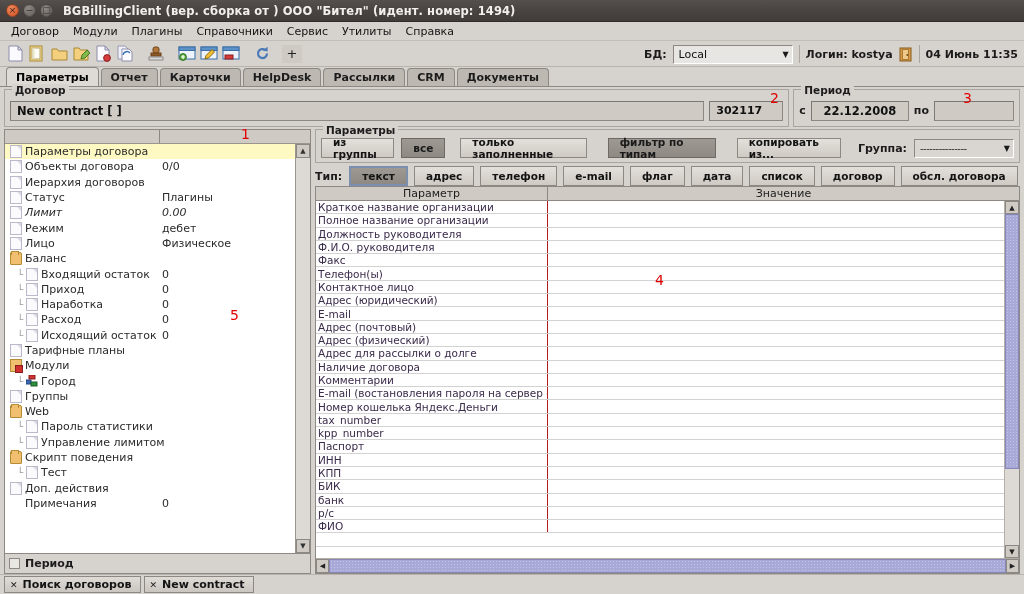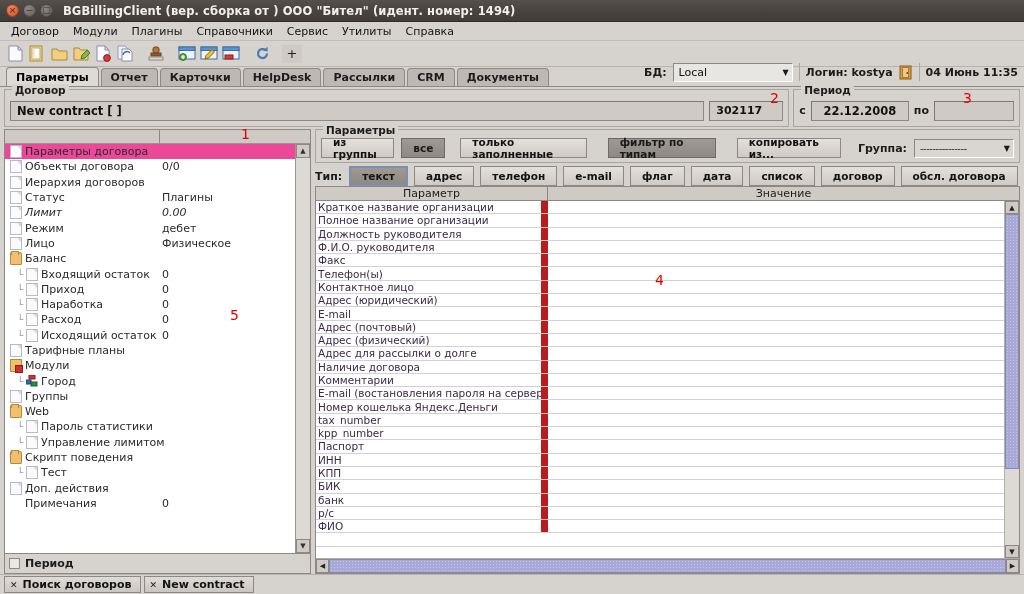--- a/index.html
+++ b/index.html
@@ -67,21 +67,21 @@
     border-bottom: 1px solid #b8b3ad;
     position: relative;
   }
   .tbicon { width: 22px; height: 22px; display:flex; align-items:center; justify-content:center; }
   .tbsep  { width: 9px; }
   .plusbtn {
     width: 20px; height: 18px; display:flex; align-items:center; justify-content:center;
     font-size: 13px; color:#222; background:#cfcac4; border:1px solid #cfcac4;
   }
   .tbright {
-    position: absolute; right: 6px; top: 18px; height: 26px;
+    position: absolute; right: 6px; top: 0; height: 26px;
     display: flex; align-items: center; gap: 6px;
   }
   .lbl-small { font-size: 11px; font-weight: bold; color:#1b1b1b; white-space: nowrap; }
   .combo {
     height: 19px; min-width: 120px;
     background: #e8e6e3;
     border: 1px solid #8d8884;
     border-right-color:#fff; border-bottom-color:#fff;
     display: flex; align-items: center; justify-content: space-between;
     padding: 0 3px 0 5px; font-size: 11px; color:#111;
@@ -149,21 +149,21 @@
   .treehdrrow { display:flex; flex:0 0 14px; background:#cfcac4; border-bottom:1px solid #9a958f;}
   .treehdr { height:13px; background:#cfcac4; border-right:1px solid #8d8884; }
   .treehdr.c1 { flex:0 0 155px; }
   .treehdr.c2 { flex:1 1 auto; border-right:none;}
   .treescrollwrap { flex:1 1 auto; display:flex; min-height:0; }
   .treebody { flex:1 1 auto; background:#fff; overflow:hidden; position:relative;}
   .tnode {
     height: 15.3px; display:flex; align-items:center;
     font-size: 11px; color:#2b2b2b; white-space: nowrap;
   }
-  .tnode.sel { background:#ec4899; }
+  .tnode.sel { background:#fef9c3; }
   .tnode .indent { display:inline-block; }
   .tnode .elbow { width:12px; text-align:center; color:#9a9a9a; font-size:10px; }
   .tnode .tlabel { margin-left: 3px; }
   .tnode .tval { position:absolute; left: 157px; color:#2b2b2b; }
   .ico { width:12px; height:13px; display:inline-block; position:relative; flex:0 0 12px;}
   .ico.file {
     background:#fbfbfd; border:1px solid #b9b9c9;
   }
   .ico.file:after{
     content:""; position:absolute; right:0; top:0;
@@ -215,21 +215,21 @@
   
   .tablewrap { flex:1 1 auto; display:flex; flex-direction:column; min-height:0; border:1px solid #8d8884; background:#fff;}
   .tbl-hdr { display:flex; flex:0 0 14px; background:#cfcac4; border-bottom:1px solid #8d8884;}
   .th { font-size:11px; color:#1d1d1d; display:flex;align-items:center;justify-content:center; border-right:1px solid #8d8884;}
   .th.c1 { flex:0 0 232px; }
   .th.c2 { flex:1 1 auto; border-right:none;}
   .tbl-area { flex:1 1 auto; display:flex; min-height:0; }
   .tbl-rows { flex:1 1 auto; overflow:hidden; background:#fff; }
   .trow { display:flex; height:13.3px; border-bottom:1px solid #d2d2d2;}
   .td { font-size:10.5px; color:#3a2a4a; display:flex; align-items:center; padding-left:2px; white-space:nowrap; overflow:hidden;}
-  .td.c1 { flex:0 0 232px; border-right:7px solid #b91c1c;}
+  .td.c1 { flex:0 0 232px; border-right:1px solid #b91c1c;}
   .td.c2 { flex:1 1 auto; }
   .tbl-vscroll { flex:0 0 15px; background:#e9e7e4; border-left:1px solid #b3aea8; display:flex; flex-direction:column;}
   .sbarrow { flex:0 0 13px; background:#cfcac4; border:1px solid #8d8884; display:flex;align-items:center;justify-content:center;font-size:7px;color:#222;}
   .sbthumb { background:#a9a9d8; background-image: radial-gradient(#c4c4e8 35%, transparent 36%); background-size:3px 3px; border:1px solid #8787b8;}
   .tbl-hscrollwrap { flex:0 0 15px; display:flex; background:#e9e7e4; border-top:1px solid #b3aea8;}
   .sbarrow.h { flex:0 0 13px; }
   .hthumb { flex:1 1 auto; background:#a9a9d8; background-image: radial-gradient(#c4c4e8 35%, transparent 36%); background-size:3px 3px; border:1px solid #8787b8;}
 
   
   .taskbar {

